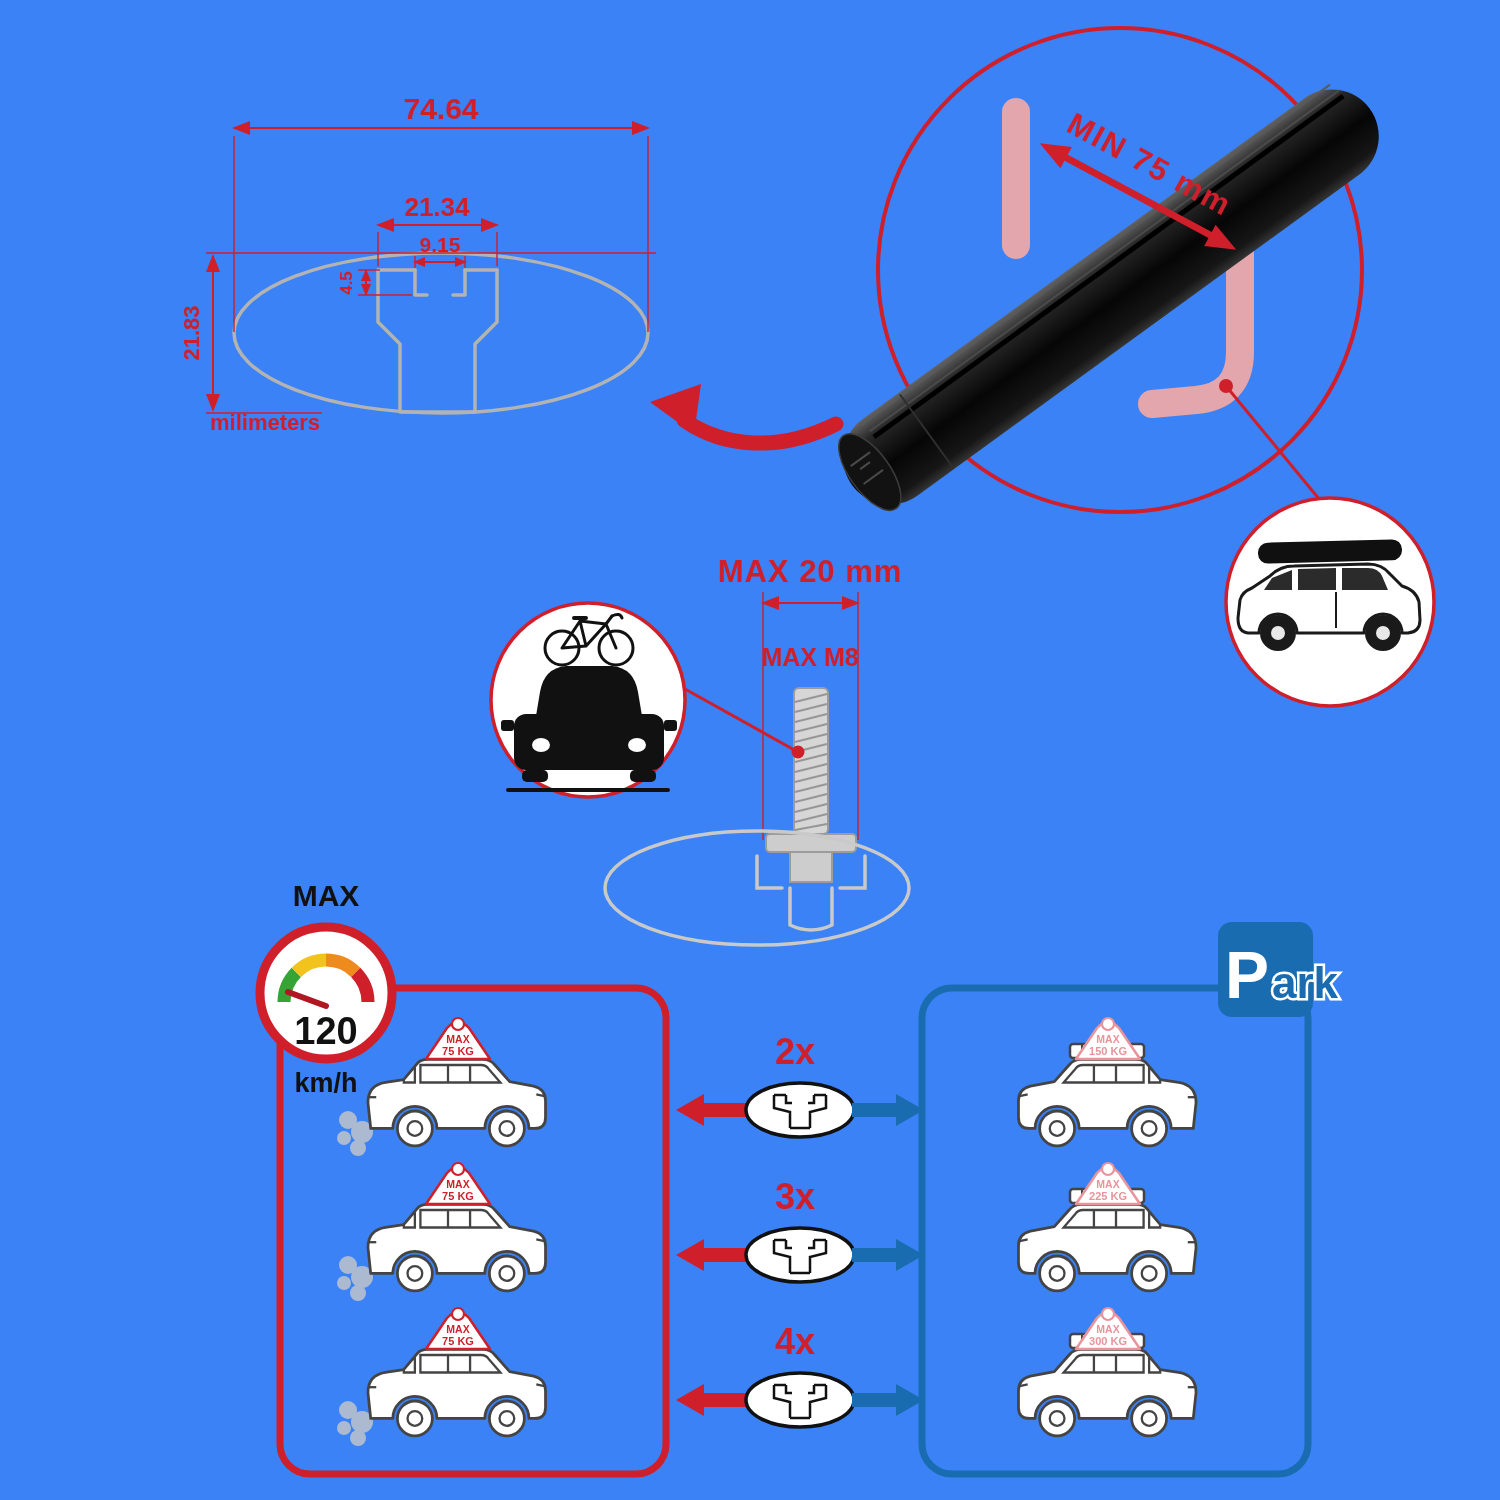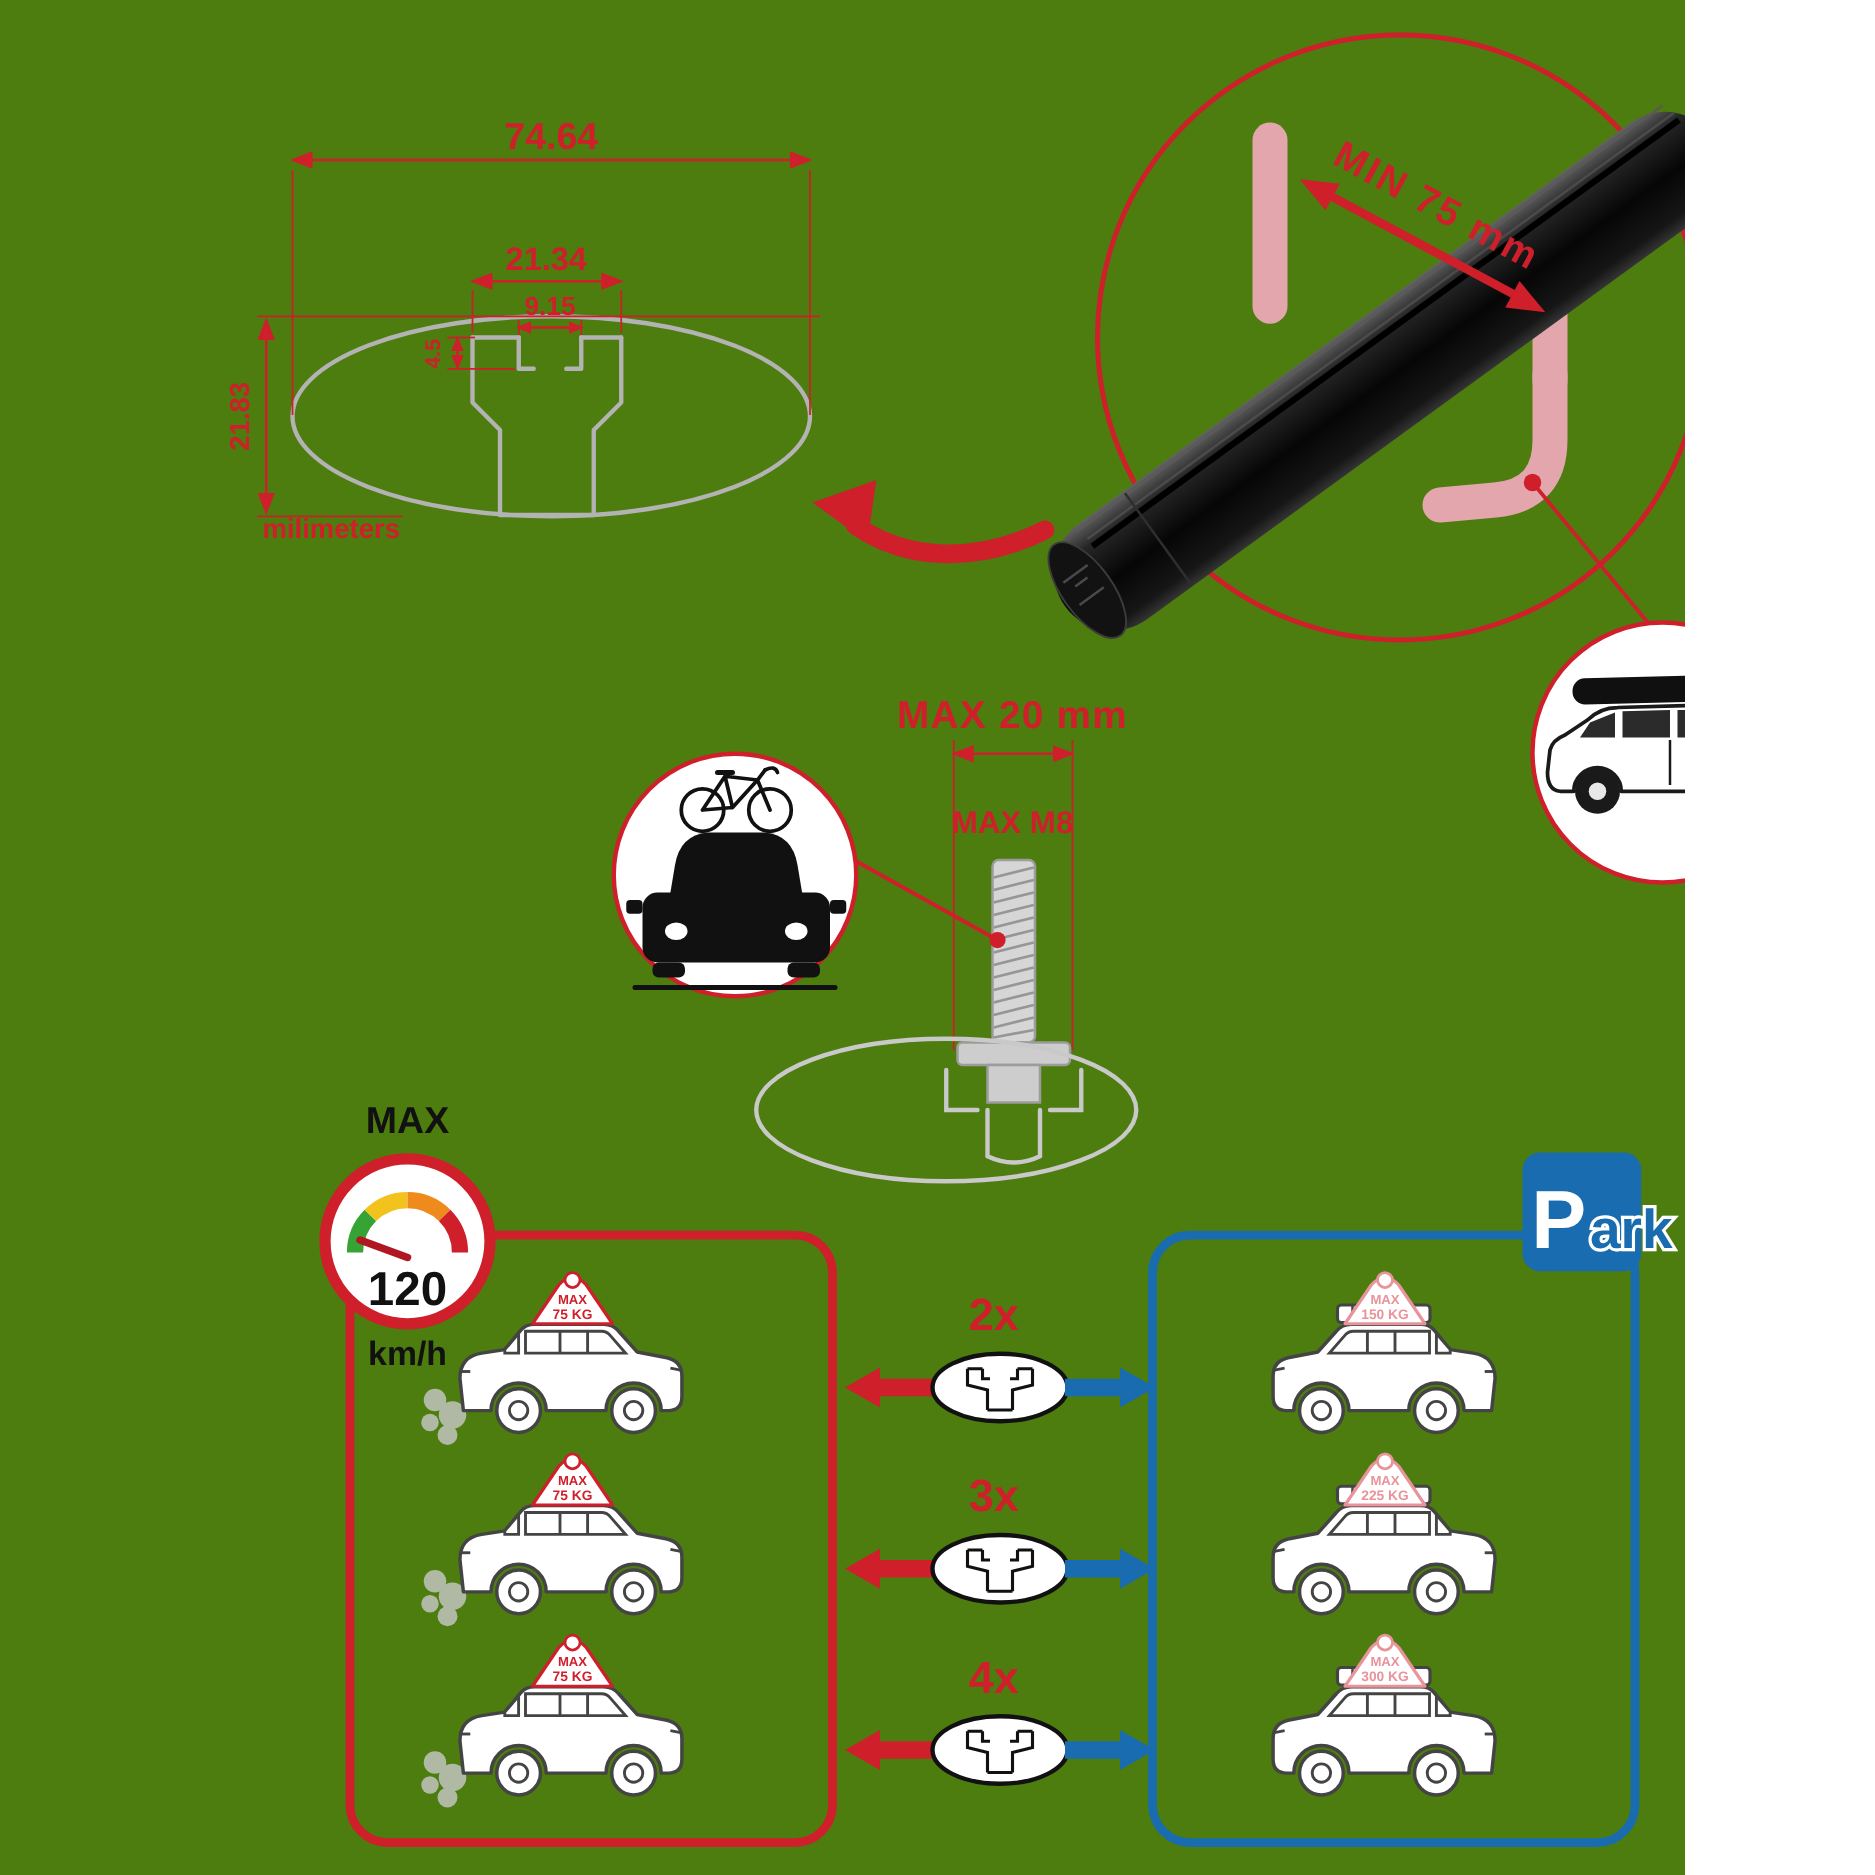--- a/index.html
+++ b/index.html
@@ -1,16 +1,16 @@
 <!DOCTYPE html>
 <html><head>
 <meta charset="utf-8">
 <style>
   html,body{margin:0;padding:0;background:#fff;}
-  .canvas{position:relative;width:1348px;height:1500px;background:#4d7c0f;overflow:hidden;
+  .canvas{position:relative;width:1500px;height:1500px;background:#3b82f6;overflow:hidden;
           font-family:"Liberation Sans", sans-serif;}
   svg{display:block;}
   text{font-family:"Liberation Sans", sans-serif;}
   .dim{stroke:#cf1f2b;stroke-width:2;fill:none;}
   .dimthin{stroke:#cf1f2b;stroke-width:1.4;fill:none;}
   .dimtext{fill:#cf1f2b;font-weight:bold;}
   .grayprof{stroke:#b3b3b3;stroke-width:3.5;fill:none;stroke-linejoin:round;stroke-linecap:round;}
   .ghost{stroke:#c9c9c9;stroke-width:3.5;fill:none;stroke-linecap:round;}
   .tent{fill:#fff;stroke:#cf1f2b;stroke-width:2.5;stroke-linejoin:round;}
   .tentc{fill:#fff;stroke:#cf1f2b;stroke-width:2.2;}

